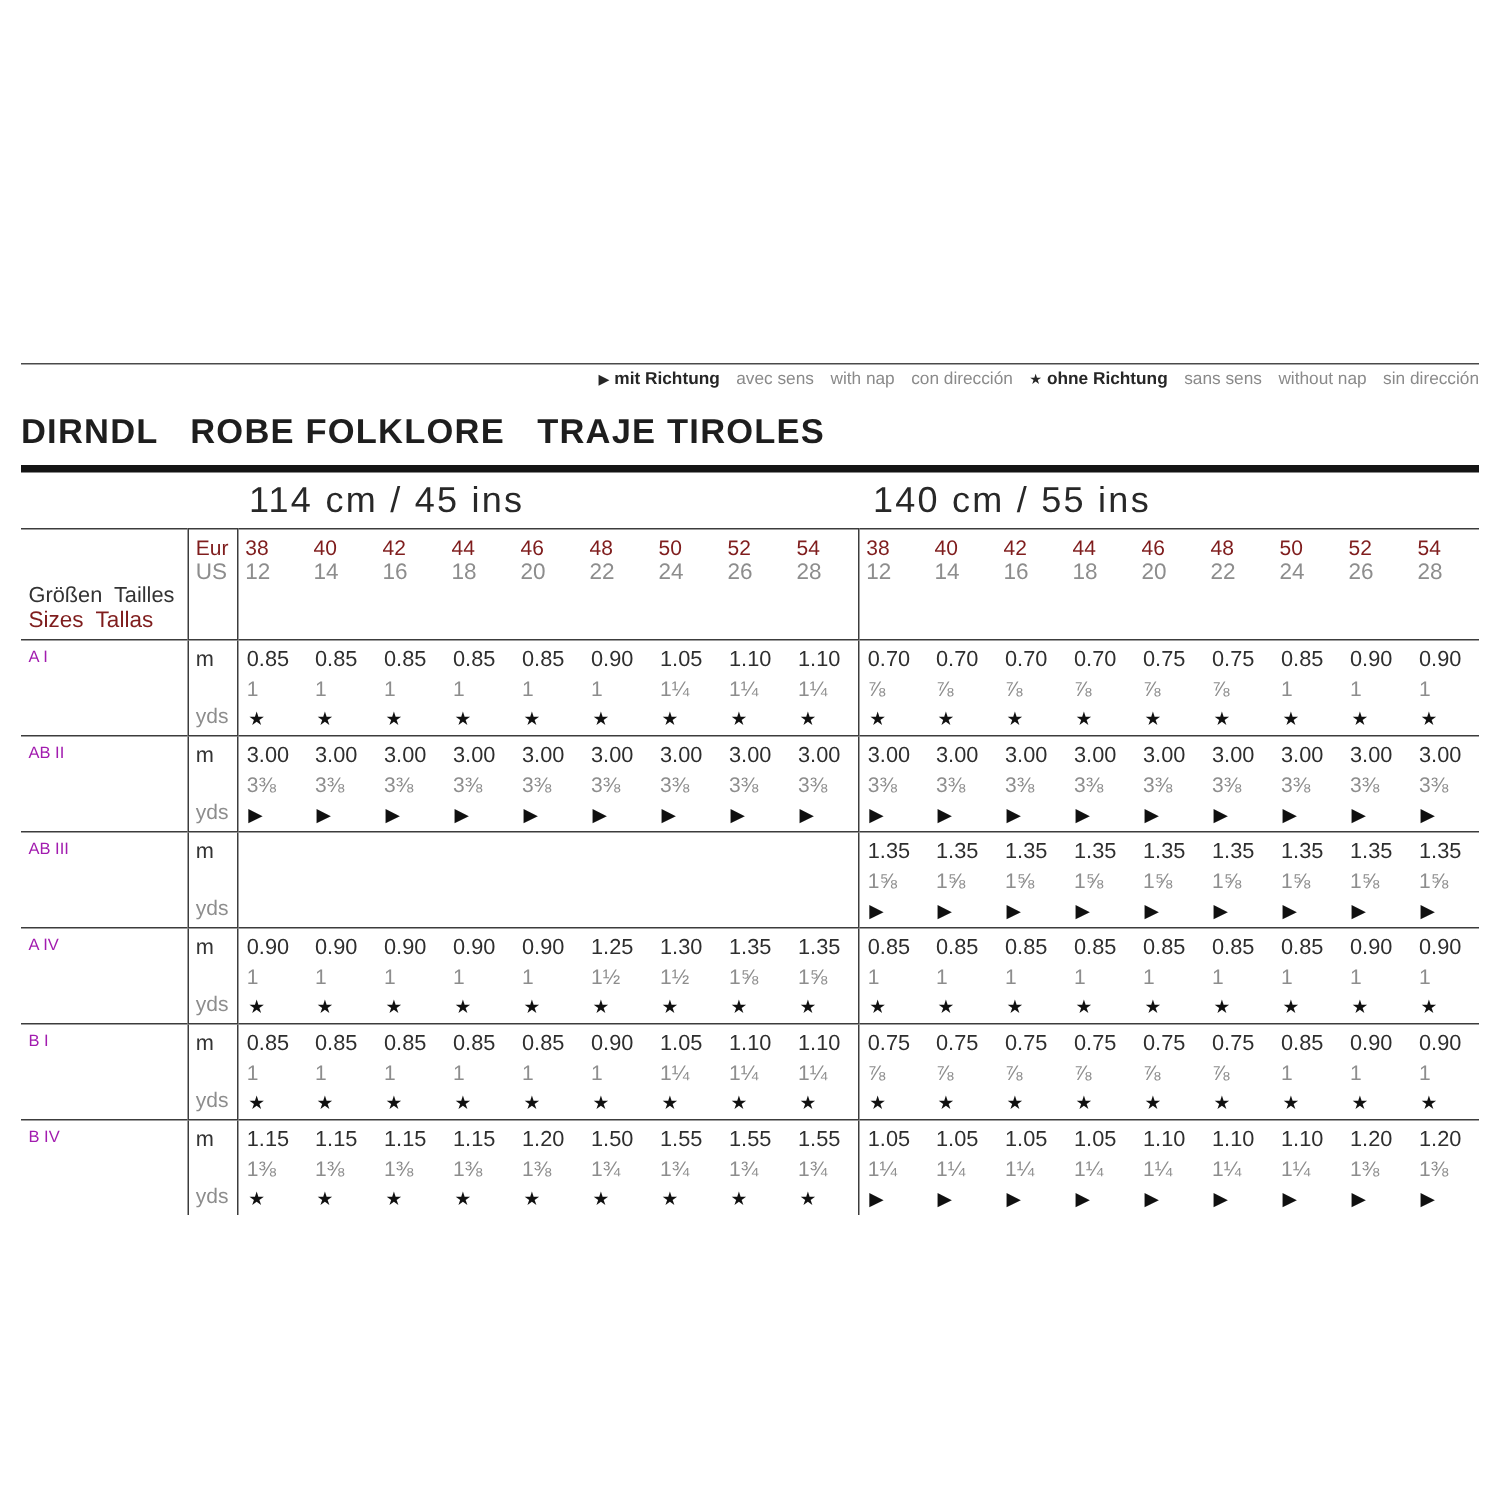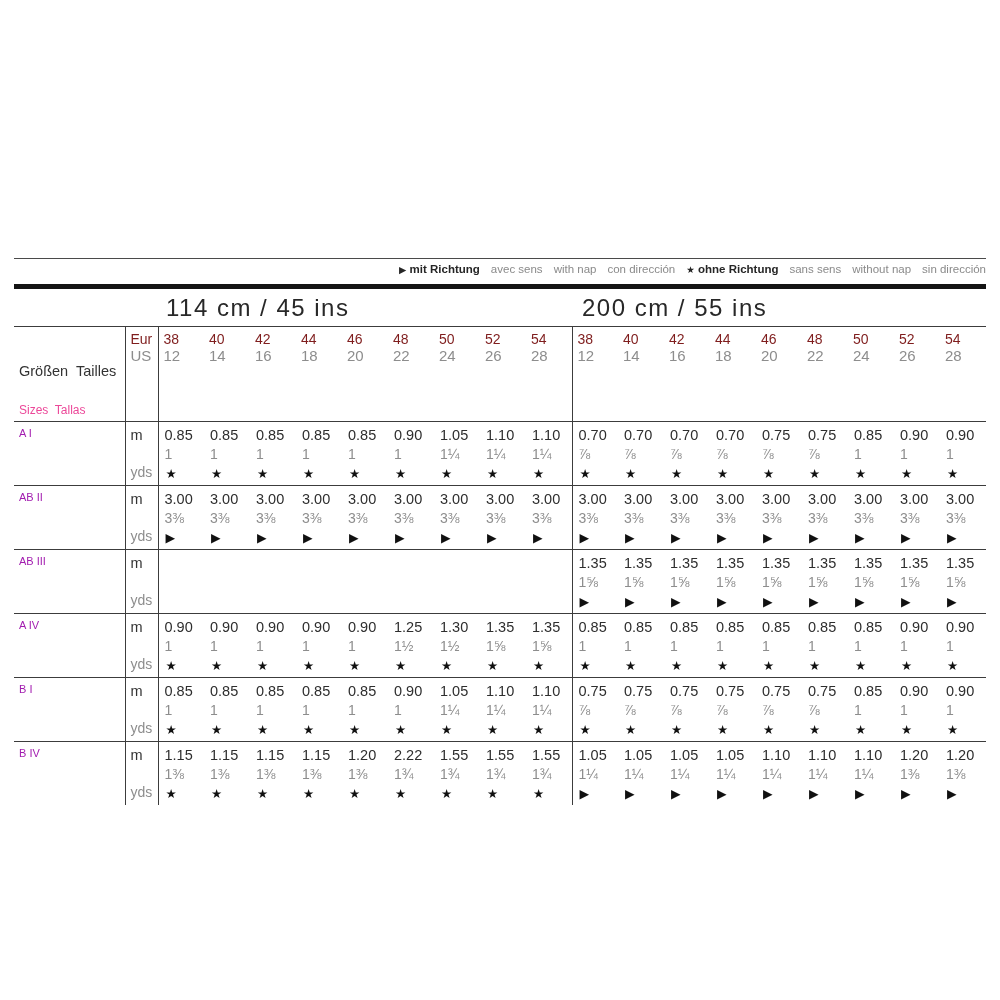--- a/index.html
+++ b/index.html
@@ -1,39 +1,39 @@
 <!DOCTYPE html>
 <html><head>
 <meta charset="utf-8">
 <style>
   html,body{margin:0;padding:0;}
   body{width:1000px;height:1000px;background:#fff;overflow:hidden;
        font-family:"Liberation Sans","DejaVu Sans",sans-serif;color:#2e2e2e;}
-  .content{position:absolute;left:14px;top:258px;width:972px;}
+  .content{position:absolute;left:14px;top:242px;width:972px;}
   .toprule{border-top:1px solid #4a4a4a;height:0;}
   .legend{display:flex;justify-content:flex-end;align-items:baseline;gap:11px;
           font-size:11.5px;padding-top:4px;color:#8a8a8a;white-space:nowrap;}
   .legend .b{color:#262626;font-weight:bold;}
   .legend .sym{font-size:9.5px;}
   .title{font-size:23px;font-weight:600;letter-spacing:.8px;color:#1e1e1e;
          margin-top:15px;white-space:pre;}
   .thickrule{height:5px;background:#141414;margin-top:9px;}
   .groups{position:relative;height:37px;}
   .gh{position:absolute;top:5px;font-size:24px;font-weight:500;letter-spacing:1.5px;color:#282828;white-space:pre;}
   .gh1{left:152px;} .gh2{left:568px;}
   table{border-collapse:collapse;width:972px;table-layout:fixed;}
   th,td{padding:0;vertical-align:top;text-align:left;font-weight:normal;}
   thead tr{border-top:1.5px solid #3c3c3c;border-bottom:1px solid #3c3c3c;}
   tbody tr{border-bottom:1px solid #3c3c3c;}
   tbody tr.last{border-bottom:none;}
   .lab,.unit,.gend{border-right:1px solid #3c3c3c;}
   th .d1{font-size:14px;font-weight:400;color:#7f1d1d;padding:4px 0 0 5px;white-space:pre;}
   th .d2{font-size:15px;color:#8d8d8d;padding:0 0 4px 5px;white-space:pre;}
   th.lab .d1{font-weight:normal;font-size:14.5px;color:#333;margin-top:32px;}
-  th.lab .d2{font-size:12px;color:#ec4899;margin-top:24px;}
+  th.lab .d2{font-size:15px;color:#7f1d1d;}
   td.lab{font-size:11px;color:#a21caf;padding:5px 0 0 5px;}
   .um{font-size:14.5px;color:#333;padding:5px 0 0 5px;height:19px;}
   .uy{font-size:14px;color:#8d8d8d;padding:0 0 0 5px;height:19px;margin-top:18px;}
   .m{font-size:14.5px;color:#2e2e2e;padding:5px 0 0 6px;height:19px;}
   .y{font-size:14px;color:#8d8d8d;padding:0 0 0 6px;height:19px;}
   .s{font-size:12.5px;color:#101010;padding:1px 0 4px 7px;height:15px;}
 </style>
 </head>
 <body>
 
@@ -45,26 +45,27 @@
     <span class="b"><span class="sym">▶</span> <span>mit Richtung</span></span>
     <span>avec sens</span>
     <span>with nap</span>
     <span>con dirección</span>
     <span class="b"><span class="sym">★</span> <span>ohne Richtung</span></span>
     <span>sans sens</span>
     <span>without nap</span>
     <span>sin dirección</span>
   </div>
 
+  <div class="title">DIRNDL   ROBE FOLKLORE   TRAJE TIROLES</div>
 
   <div class="thickrule"></div>
 
   <div class="groups">
     <span class="gh gh1">114 cm / 45 ins</span>
-    <span class="gh gh2">200 cm / 55 ins</span>
+    <span class="gh gh2">140 cm / 55 ins</span>
   </div>
 
   <table>
       <colgroup>
         <col style="width:111px">
         <col style="width:33px">
         <col style="width:46px">
         <col style="width:46px">
         <col style="width:46px">
         <col style="width:46px">
@@ -678,21 +679,21 @@
             <div class="m">1.15</div>
             <div class="y">1⅜</div>
             <div class="s">★</div>
           </td>
           <td class="">
             <div class="m">1.20</div>
             <div class="y">1⅜</div>
             <div class="s">★</div>
           </td>
           <td class="">
-            <div class="m">2.22</div>
+            <div class="m">1.50</div>
             <div class="y">1¾</div>
             <div class="s">★</div>
           </td>
           <td class="">
             <div class="m">1.55</div>
             <div class="y">1¾</div>
             <div class="s">★</div>
           </td>
           <td class="">
             <div class="m">1.55</div>

